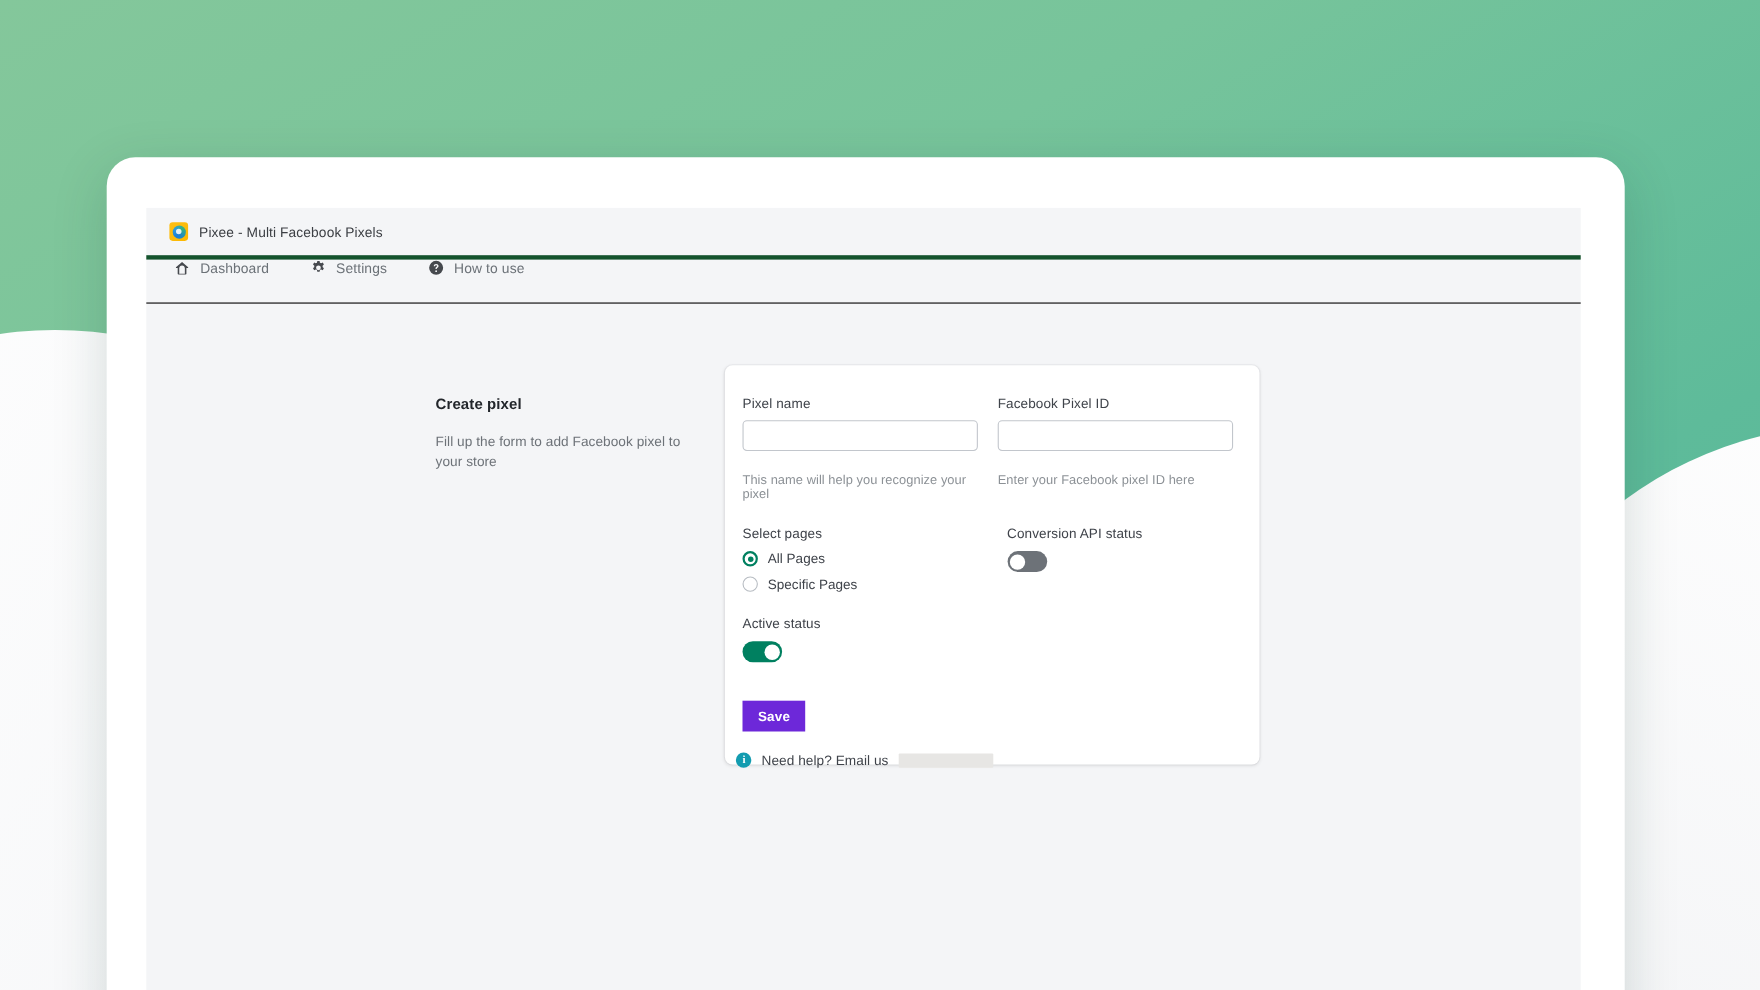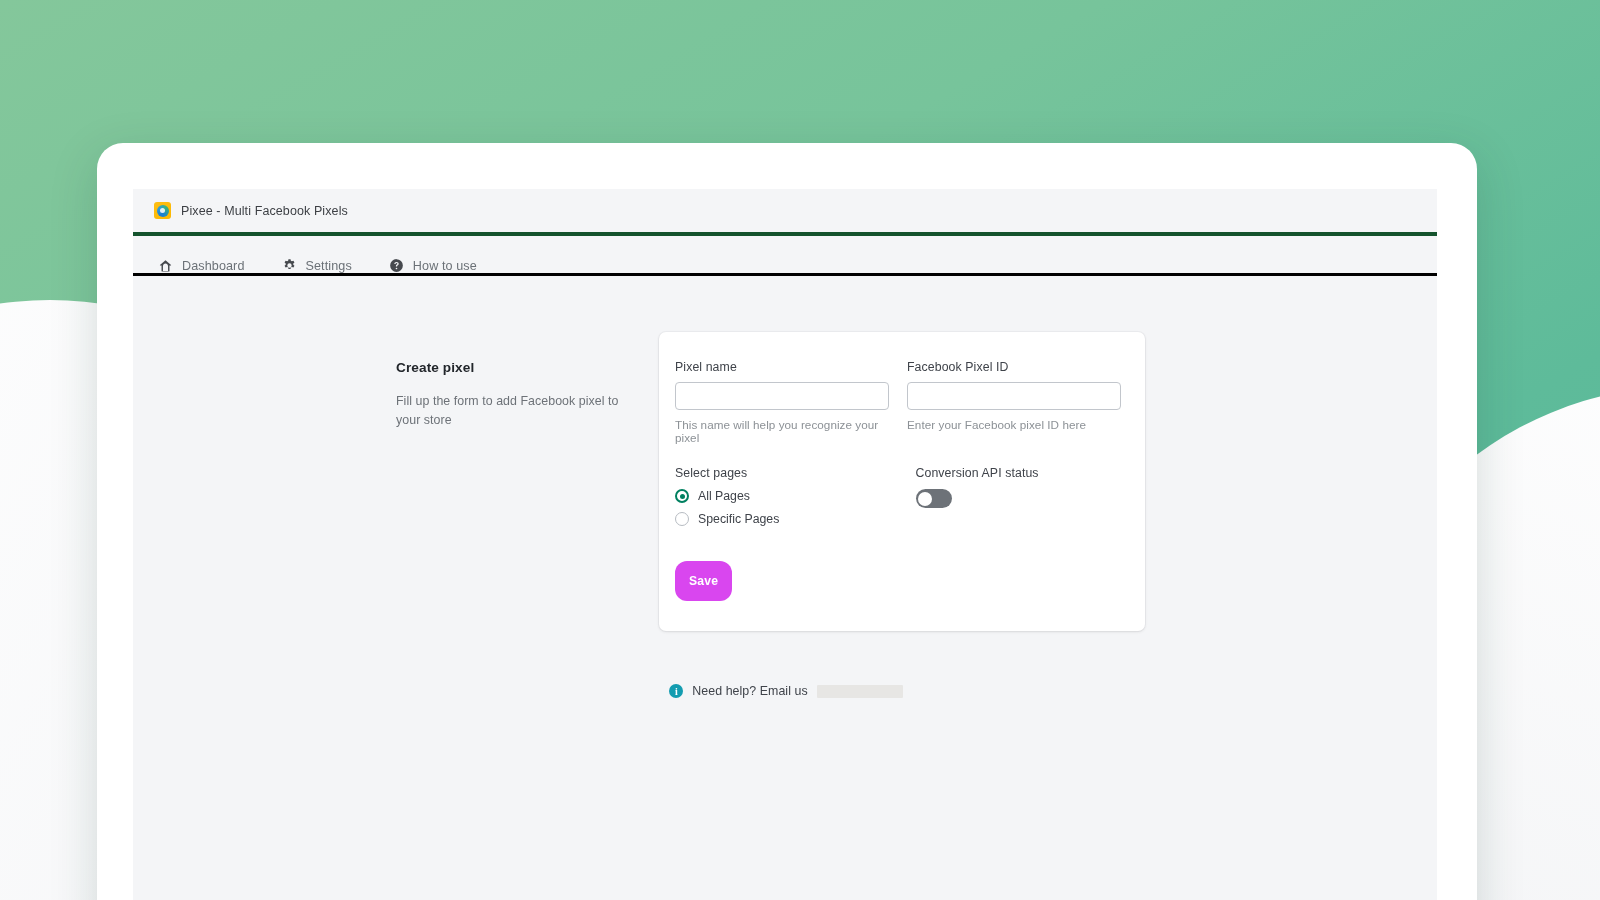--- a/index.html
+++ b/index.html
@@ -97,24 +97,24 @@
   #app-title-text {
     font-size: 12.5px;
     color: #3c3f44;
     letter-spacing: .1px;
   }
 
   
   #app-nav {
     height: 40px;
     display: flex;
-    align-items: flex-end;
+    align-items: flex-start;
     padding-left: 25px;
     gap: 37px;
-    border-bottom: 3px solid #000000;
+    border-bottom: 1px solid #000000;
   }
   .nav-item {
     display: flex;
     align-items: center;
     gap: 9px;
     cursor: pointer;
   }
   .nav-item .nav-icon {
     display: flex;
     align-items: center;
@@ -195,21 +195,21 @@
     background: #ffffff;
     font-family: "Liberation Sans", sans-serif;
     font-size: 12.3px;
     color: #22262b;
     padding: 0 8px;
     outline: none;
   }
   .field-help {
     font-size: 11.7px;
     color: #8c9196;
-    margin-top: 8px;
+    margin-top: 20px;
     letter-spacing: .05px;
   }
 
   .row-2 {
     display: flex;
     gap: 35px;
     margin-top: 22px;
   }
 
   
@@ -265,25 +265,25 @@
     border-radius: 50%;
     background: #ffffff;
   }
   .toggle.off .knob { left: 2.5px; }
   .toggle.on  .knob { right: 2.5px; }
 
   #active-status-block { margin-top: 22px; }
 
   #save-button {
     margin-top: 35px;
-    height: 40px;
+    height: 28px;
     padding: 0 14px;
     border: none;
-    border-radius: 12px;
-    background: #d946ef;
+    border-radius: 0;
+    background: #6d28d9;
     color: #ffffff;
     font-family: "Liberation Sans", sans-serif;
     font-size: 12.2px;
     font-weight: bold;
     letter-spacing: .2px;
     cursor: pointer;
   }
 
   
   #help-footer {
@@ -403,20 +403,26 @@
               <div class="radio-row">
                 <span class="radio-mark checked"></span>
                 <span class="radio-label">All Pages</span>
               </div>
 
               <div class="radio-row">
                 <span class="radio-mark"></span>
                 <span class="radio-label">Specific Pages</span>
               </div>
 
+              <div id="active-status-block">
+                <div class="field-label">Active status</div>
+                <div class="toggle on">
+                  <span class="knob"></span>
+                </div>
+              </div>
             </div>
 
             <div class="field-col">
               <div class="field-label">Conversion API status</div>
               <div class="toggle off">
                 <span class="knob"></span>
               </div>
             </div>
           </div>
 

